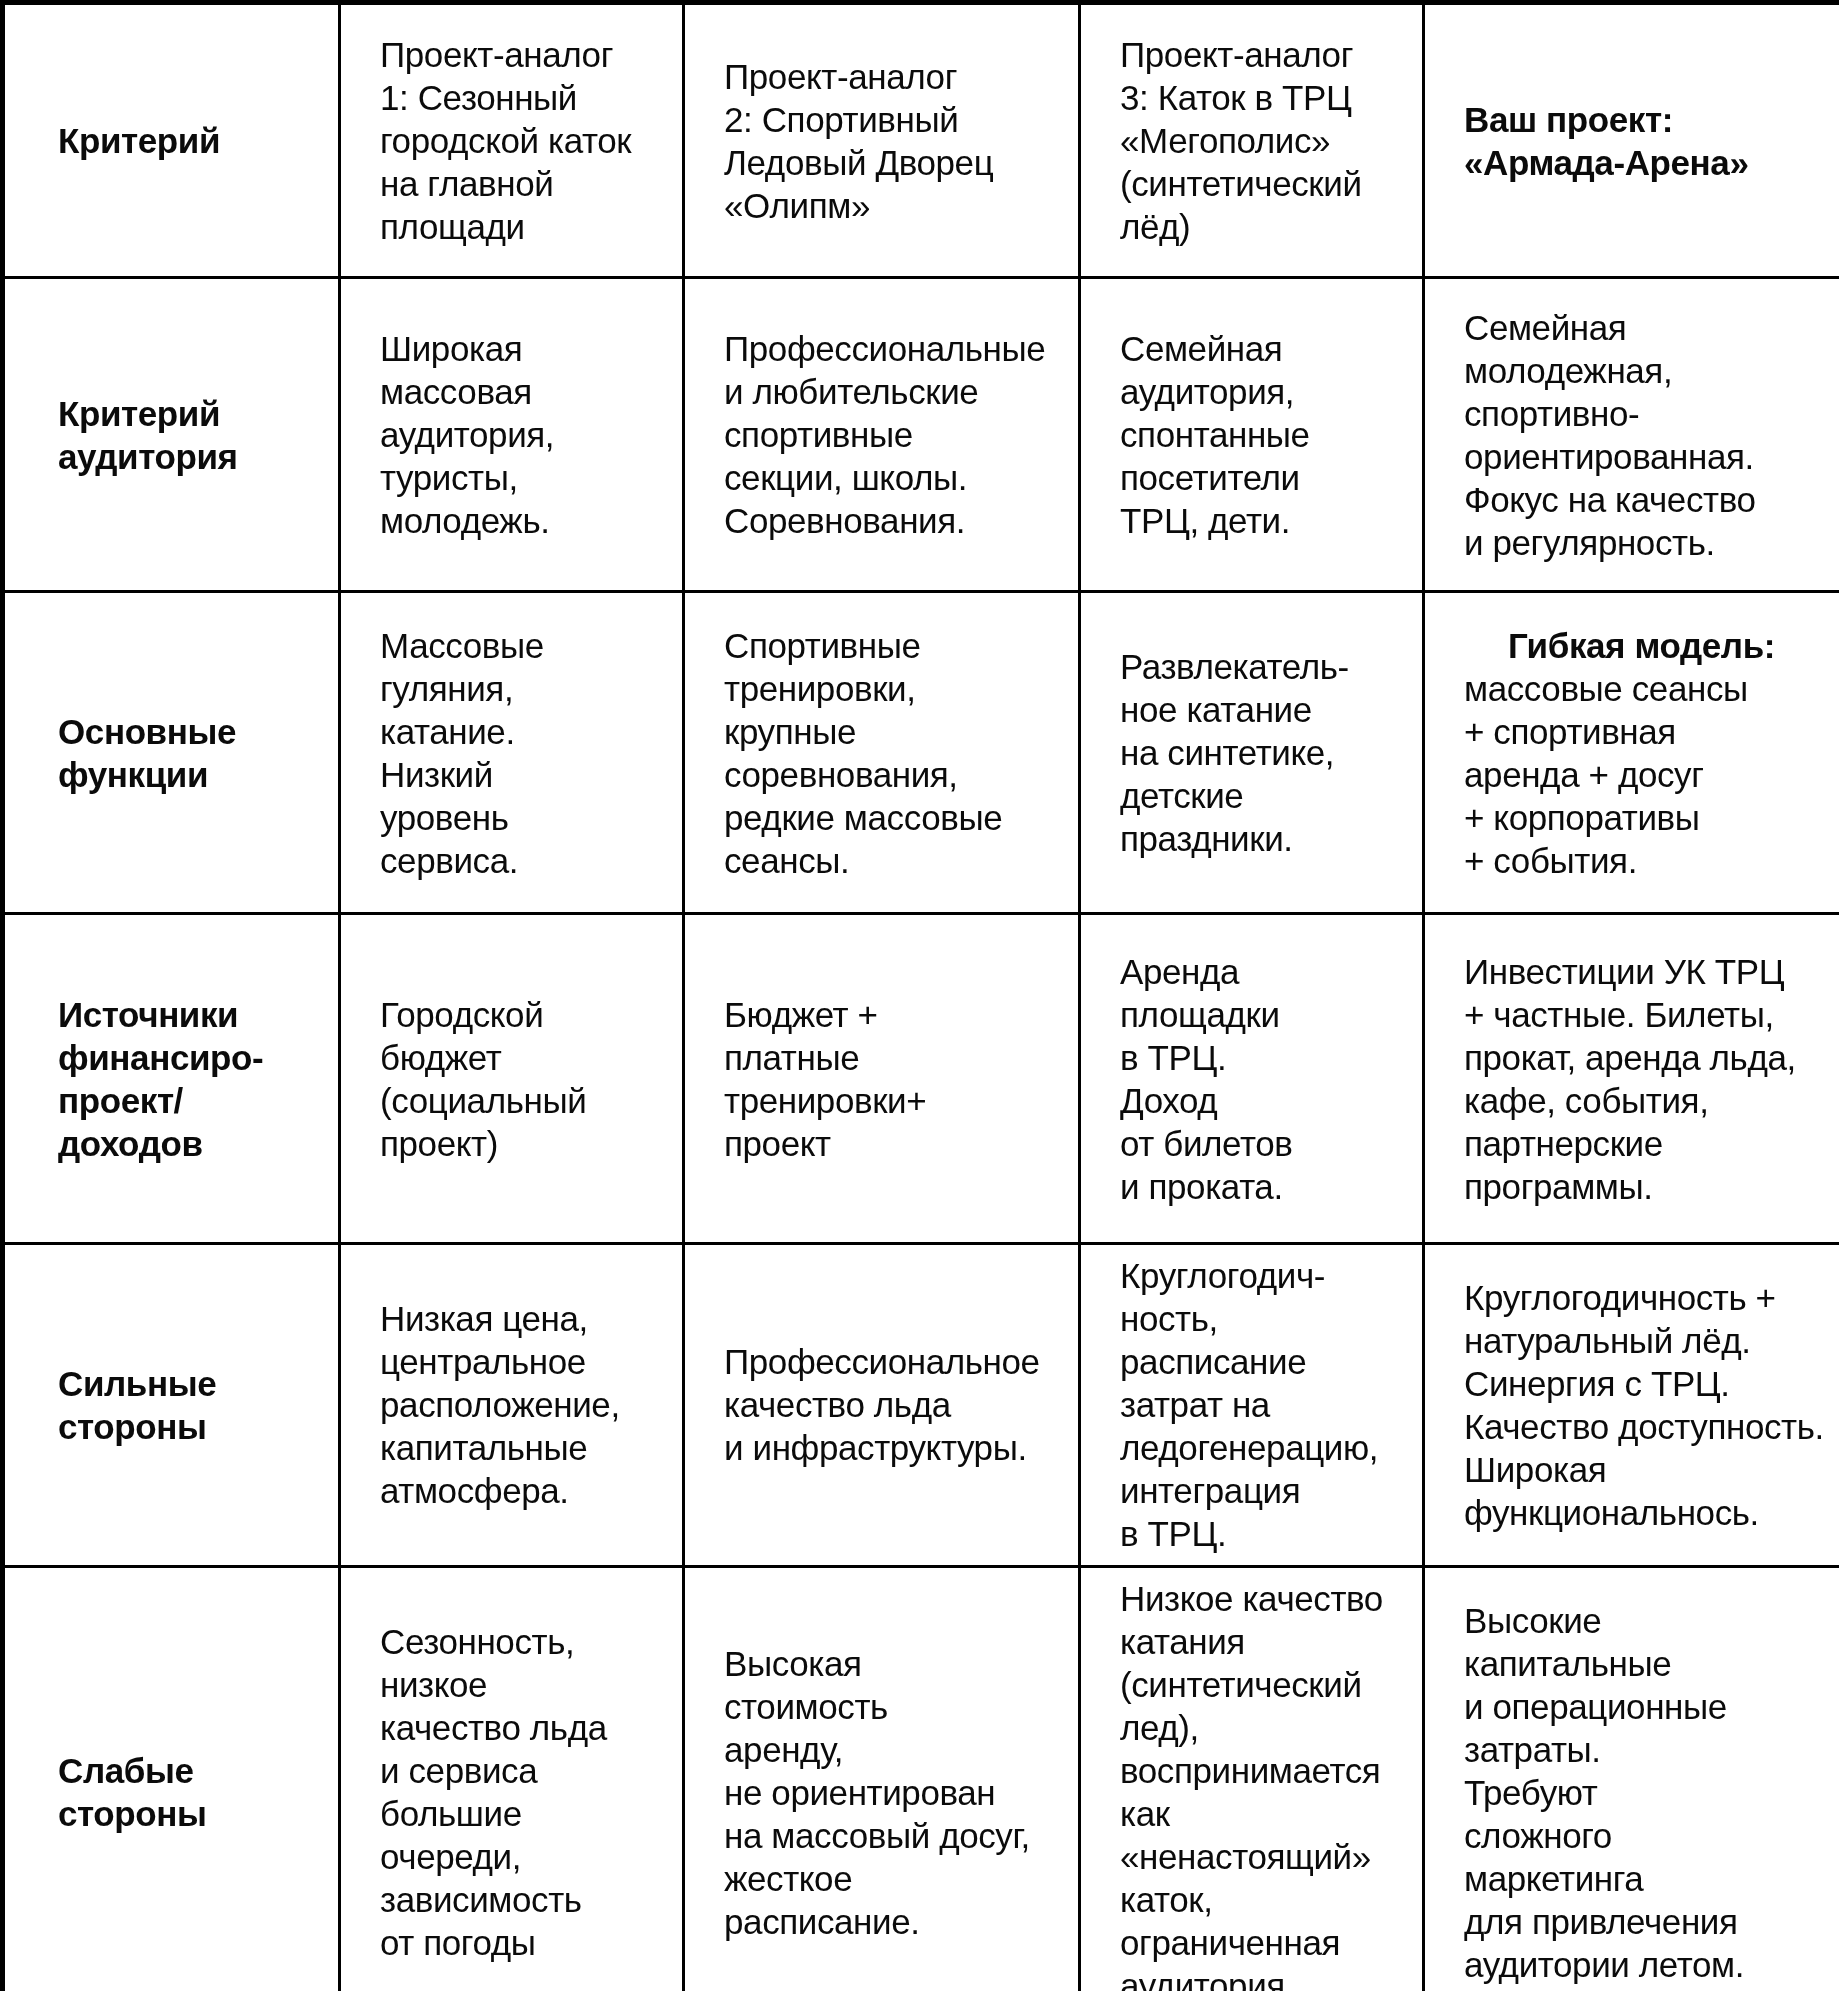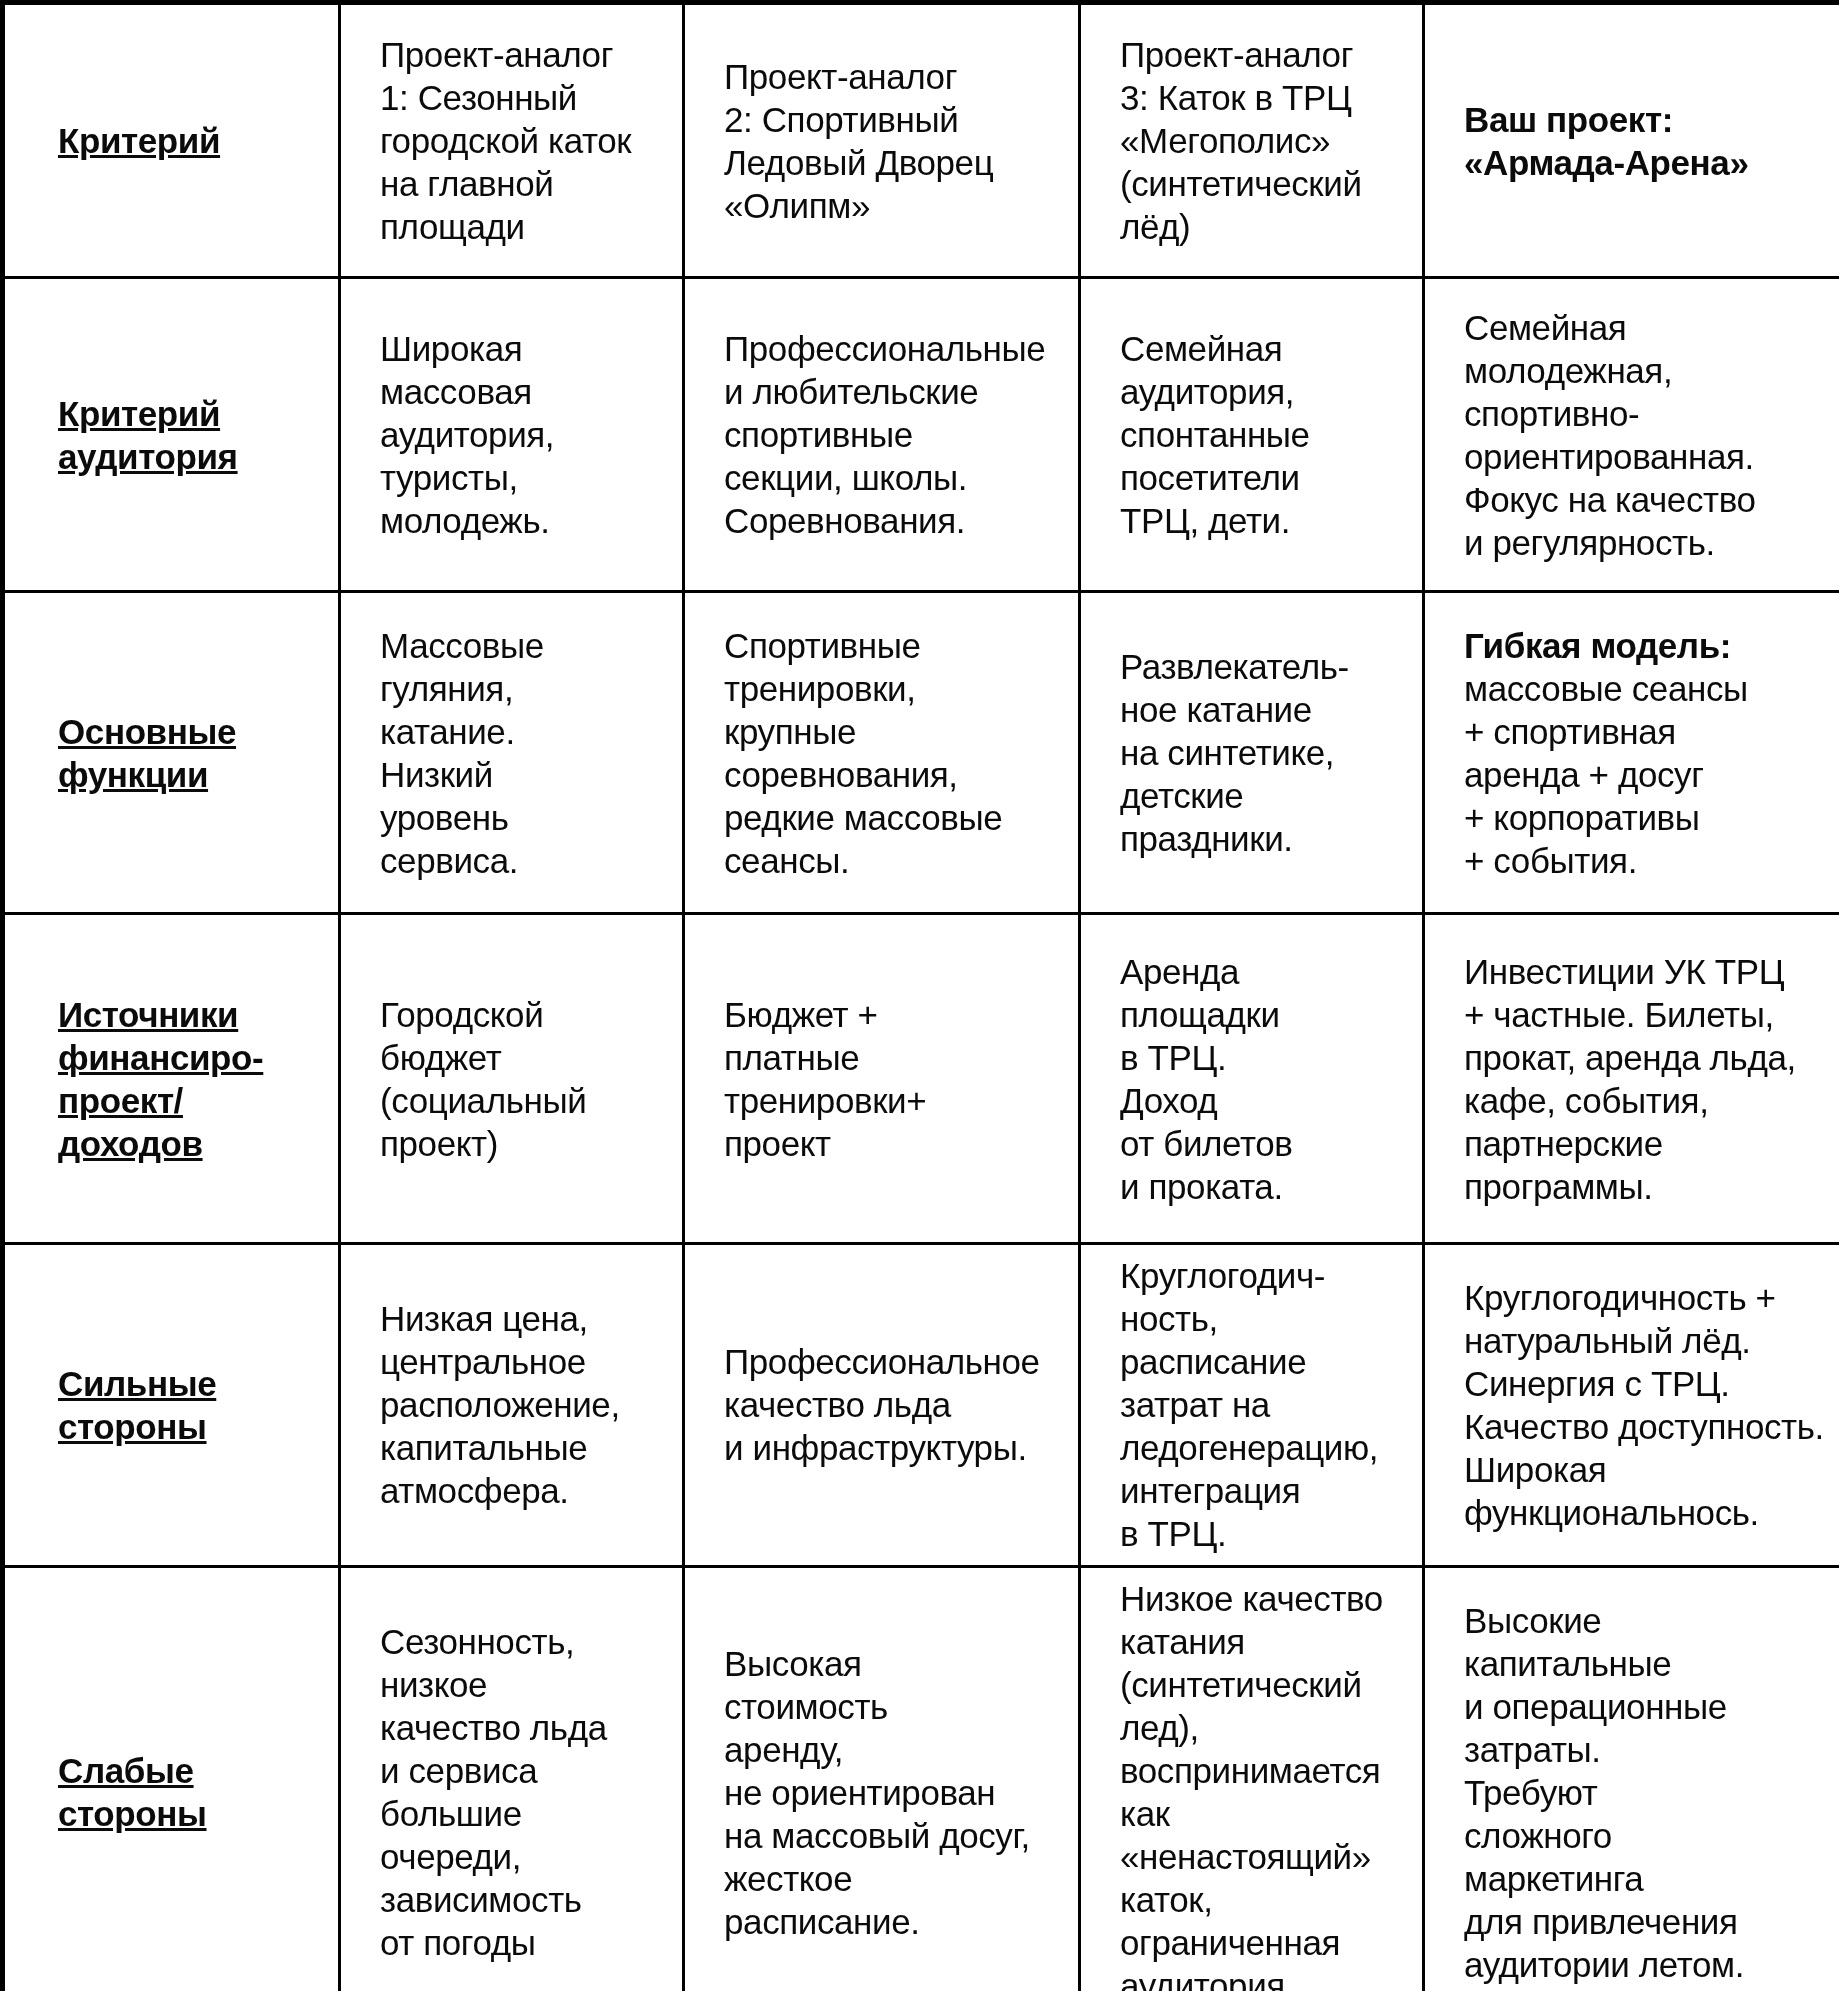--- a/index.html
+++ b/index.html
@@ -25,25 +25,24 @@
     letter-spacing: -0.4px;
     color: #0b0b0b;
     padding: 9.4px 12.6px 9.4px 39px;
     white-space: pre-line;
     overflow: hidden;
     text-align: left;
   }
   td.crit {
     font-weight: 700;
     padding-left: 53px;
-    text-decoration: underline;
   }
   td.hdr-bold { font-weight: 700; }
   td.project-cell { white-space: normal; }
-  .lead { display: block; font-weight: 700; white-space: pre-line; }
+  .lead { display: block; font-weight: 700; white-space: pre-line; margin-left: 44px; }
   .ptext { white-space: pre-line; }
 </style>
 </head>
 <body>
 
 <div class="page">
   <table class="comparison">
     <colgroup>
       <col style="width:337px">
       <col style="width:344px">

